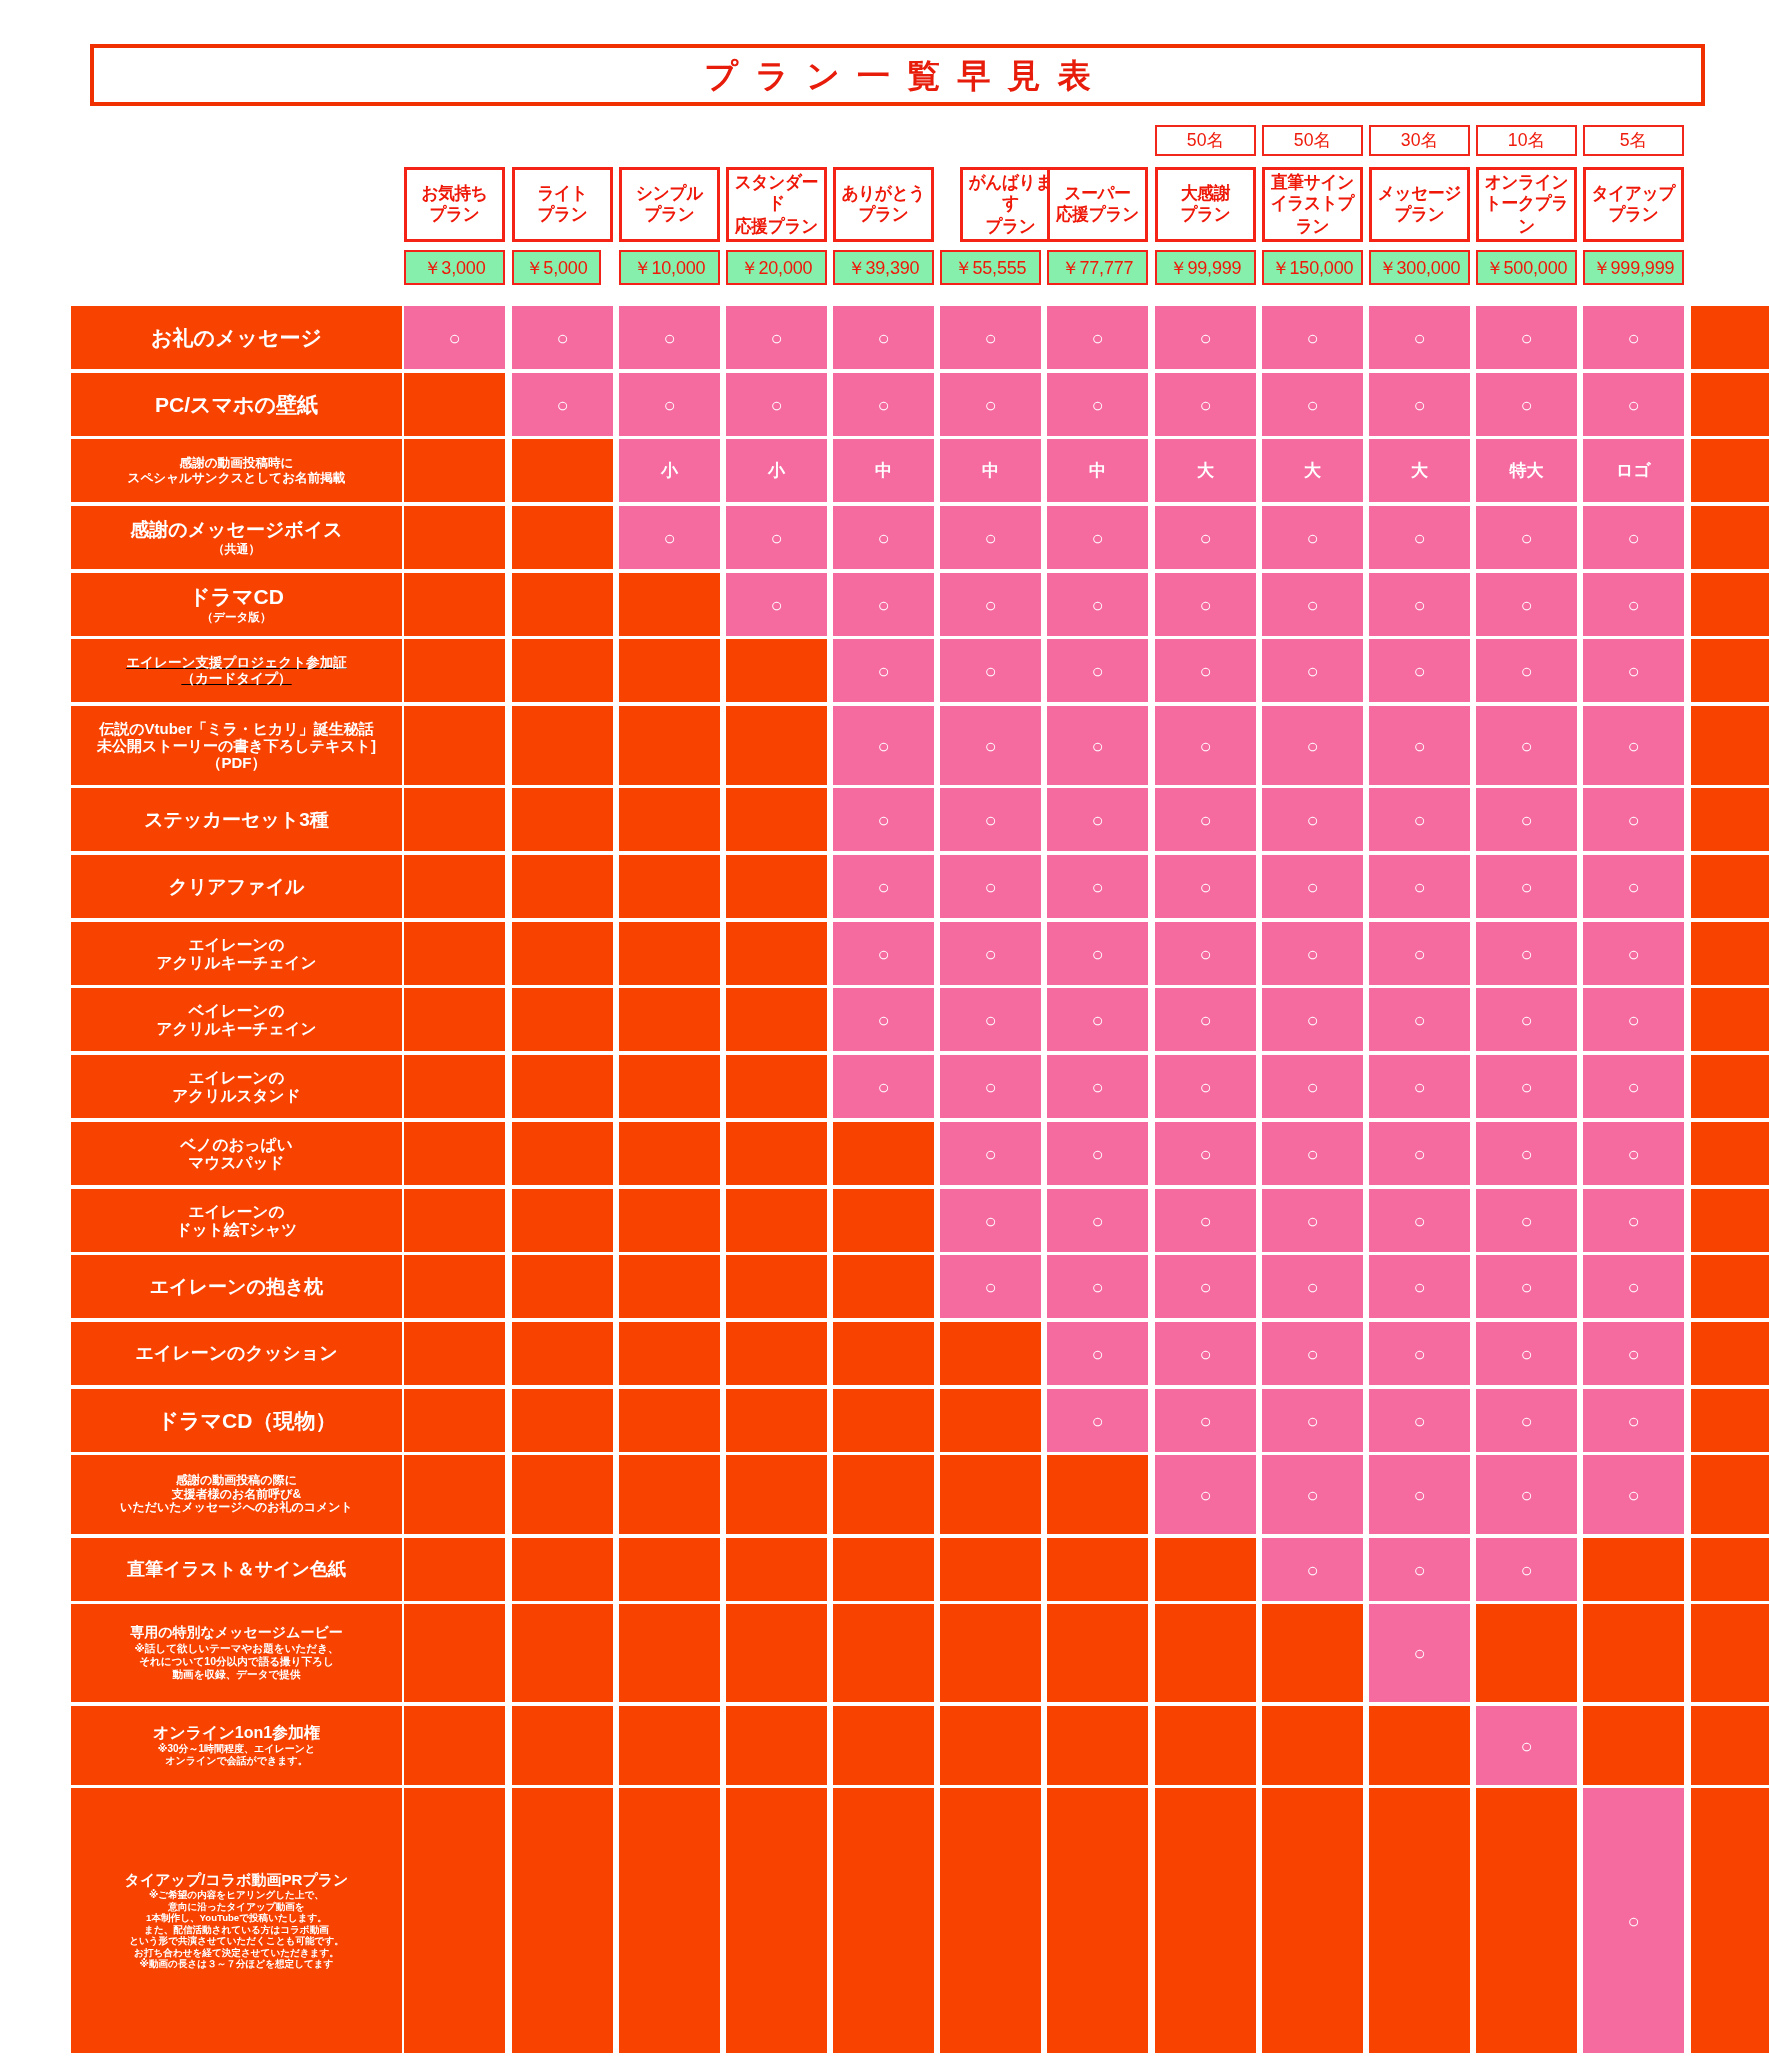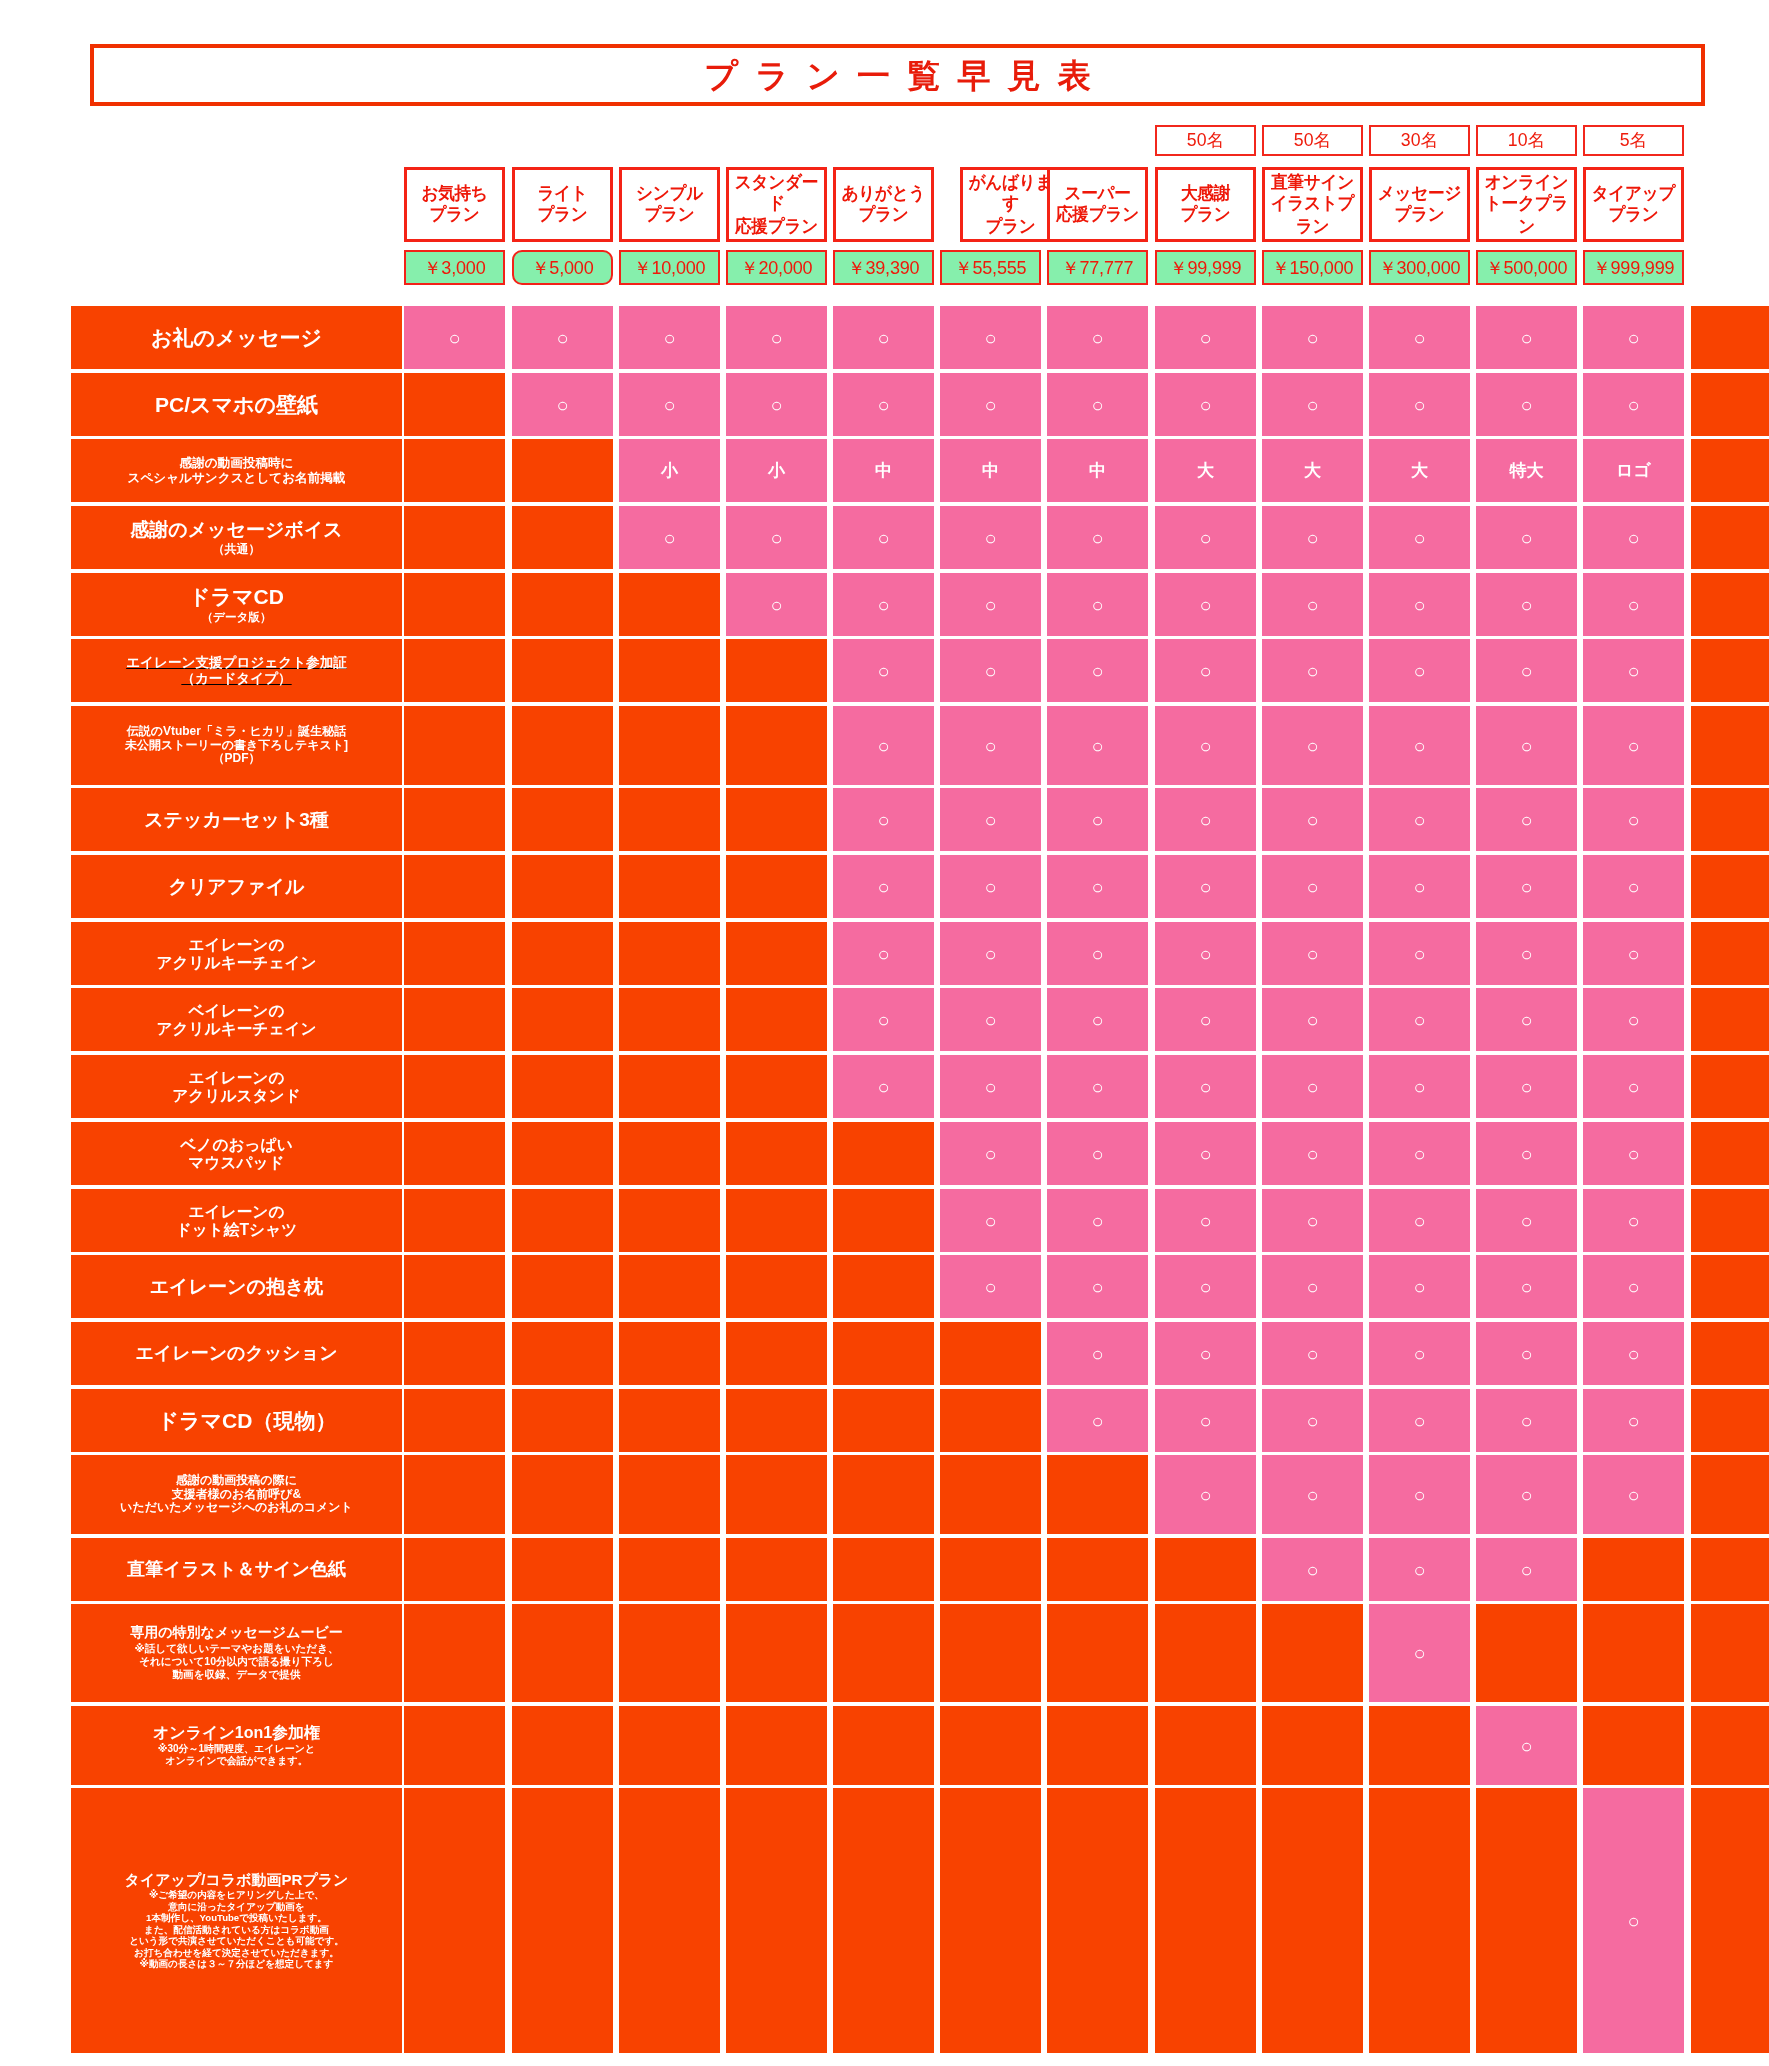--- a/index.html
+++ b/index.html
@@ -223,21 +223,21 @@
     <div class="plan-head" style="left: 1583px; width: 101px;">
       <span class="plan-head-label">タイアップ
 プラン</span>
     </div>
   </div>
 
 <div id="price-strip">
     <div class="price-cell" style="left: 404px; width: 101px;">
       <span class="price-label">￥3,000</span>
     </div>
-    <div class="price-cell" style="left: 512px; width: 101px; border-radius: 10px;">
+    <div class="price-cell" style="left: 512px; width: 89px;">
       <span class="price-label">￥5,000</span>
     </div>
     <div class="price-cell" style="left: 619px; width: 101px;">
       <span class="price-label">￥10,000</span>
     </div>
     <div class="price-cell" style="left: 726px; width: 101px;">
       <span class="price-label">￥20,000</span>
     </div>
     <div class="price-cell" style="left: 833px; width: 101px;">
       <span class="price-label">￥39,390</span>
@@ -480,21 +480,21 @@
       <span class="cell-mark circle">○</span>
     </div>
     <div class="cell on" style="left: 1476px; top: 639px; width: 101px; height: 63px;">
       <span class="cell-mark circle">○</span>
     </div>
     <div class="cell on" style="left: 1583px; top: 639px; width: 101px; height: 63px;">
       <span class="cell-mark circle">○</span>
     </div>
     <div class="cell off" style="left: 1691px; top: 639px; width: 101px; height: 63px;"></div>
     <div class="row-label" style="left: 71px; top: 706px; width: 331px; height: 79px;">
-      <div class="row-label-main" style="font-size: 12px;">伝説のVtuber「ミラ・ヒカリ」誕生秘話
+      <div class="row-label-main" style="font-size: 15px;">伝説のVtuber「ミラ・ヒカリ」誕生秘話
 未公開ストーリーの書き下ろしテキスト]
 （PDF）</div>
     </div>
     <div class="cell off" style="left: 404px; top: 706px; width: 101px; height: 79px;"></div>
     <div class="cell off" style="left: 512px; top: 706px; width: 101px; height: 79px;"></div>
     <div class="cell off" style="left: 619px; top: 706px; width: 101px; height: 79px;"></div>
     <div class="cell off" style="left: 726px; top: 706px; width: 101px; height: 79px;"></div>
     <div class="cell on" style="left: 833px; top: 706px; width: 101px; height: 79px;">
       <span class="cell-mark circle">○</span>
     </div>

